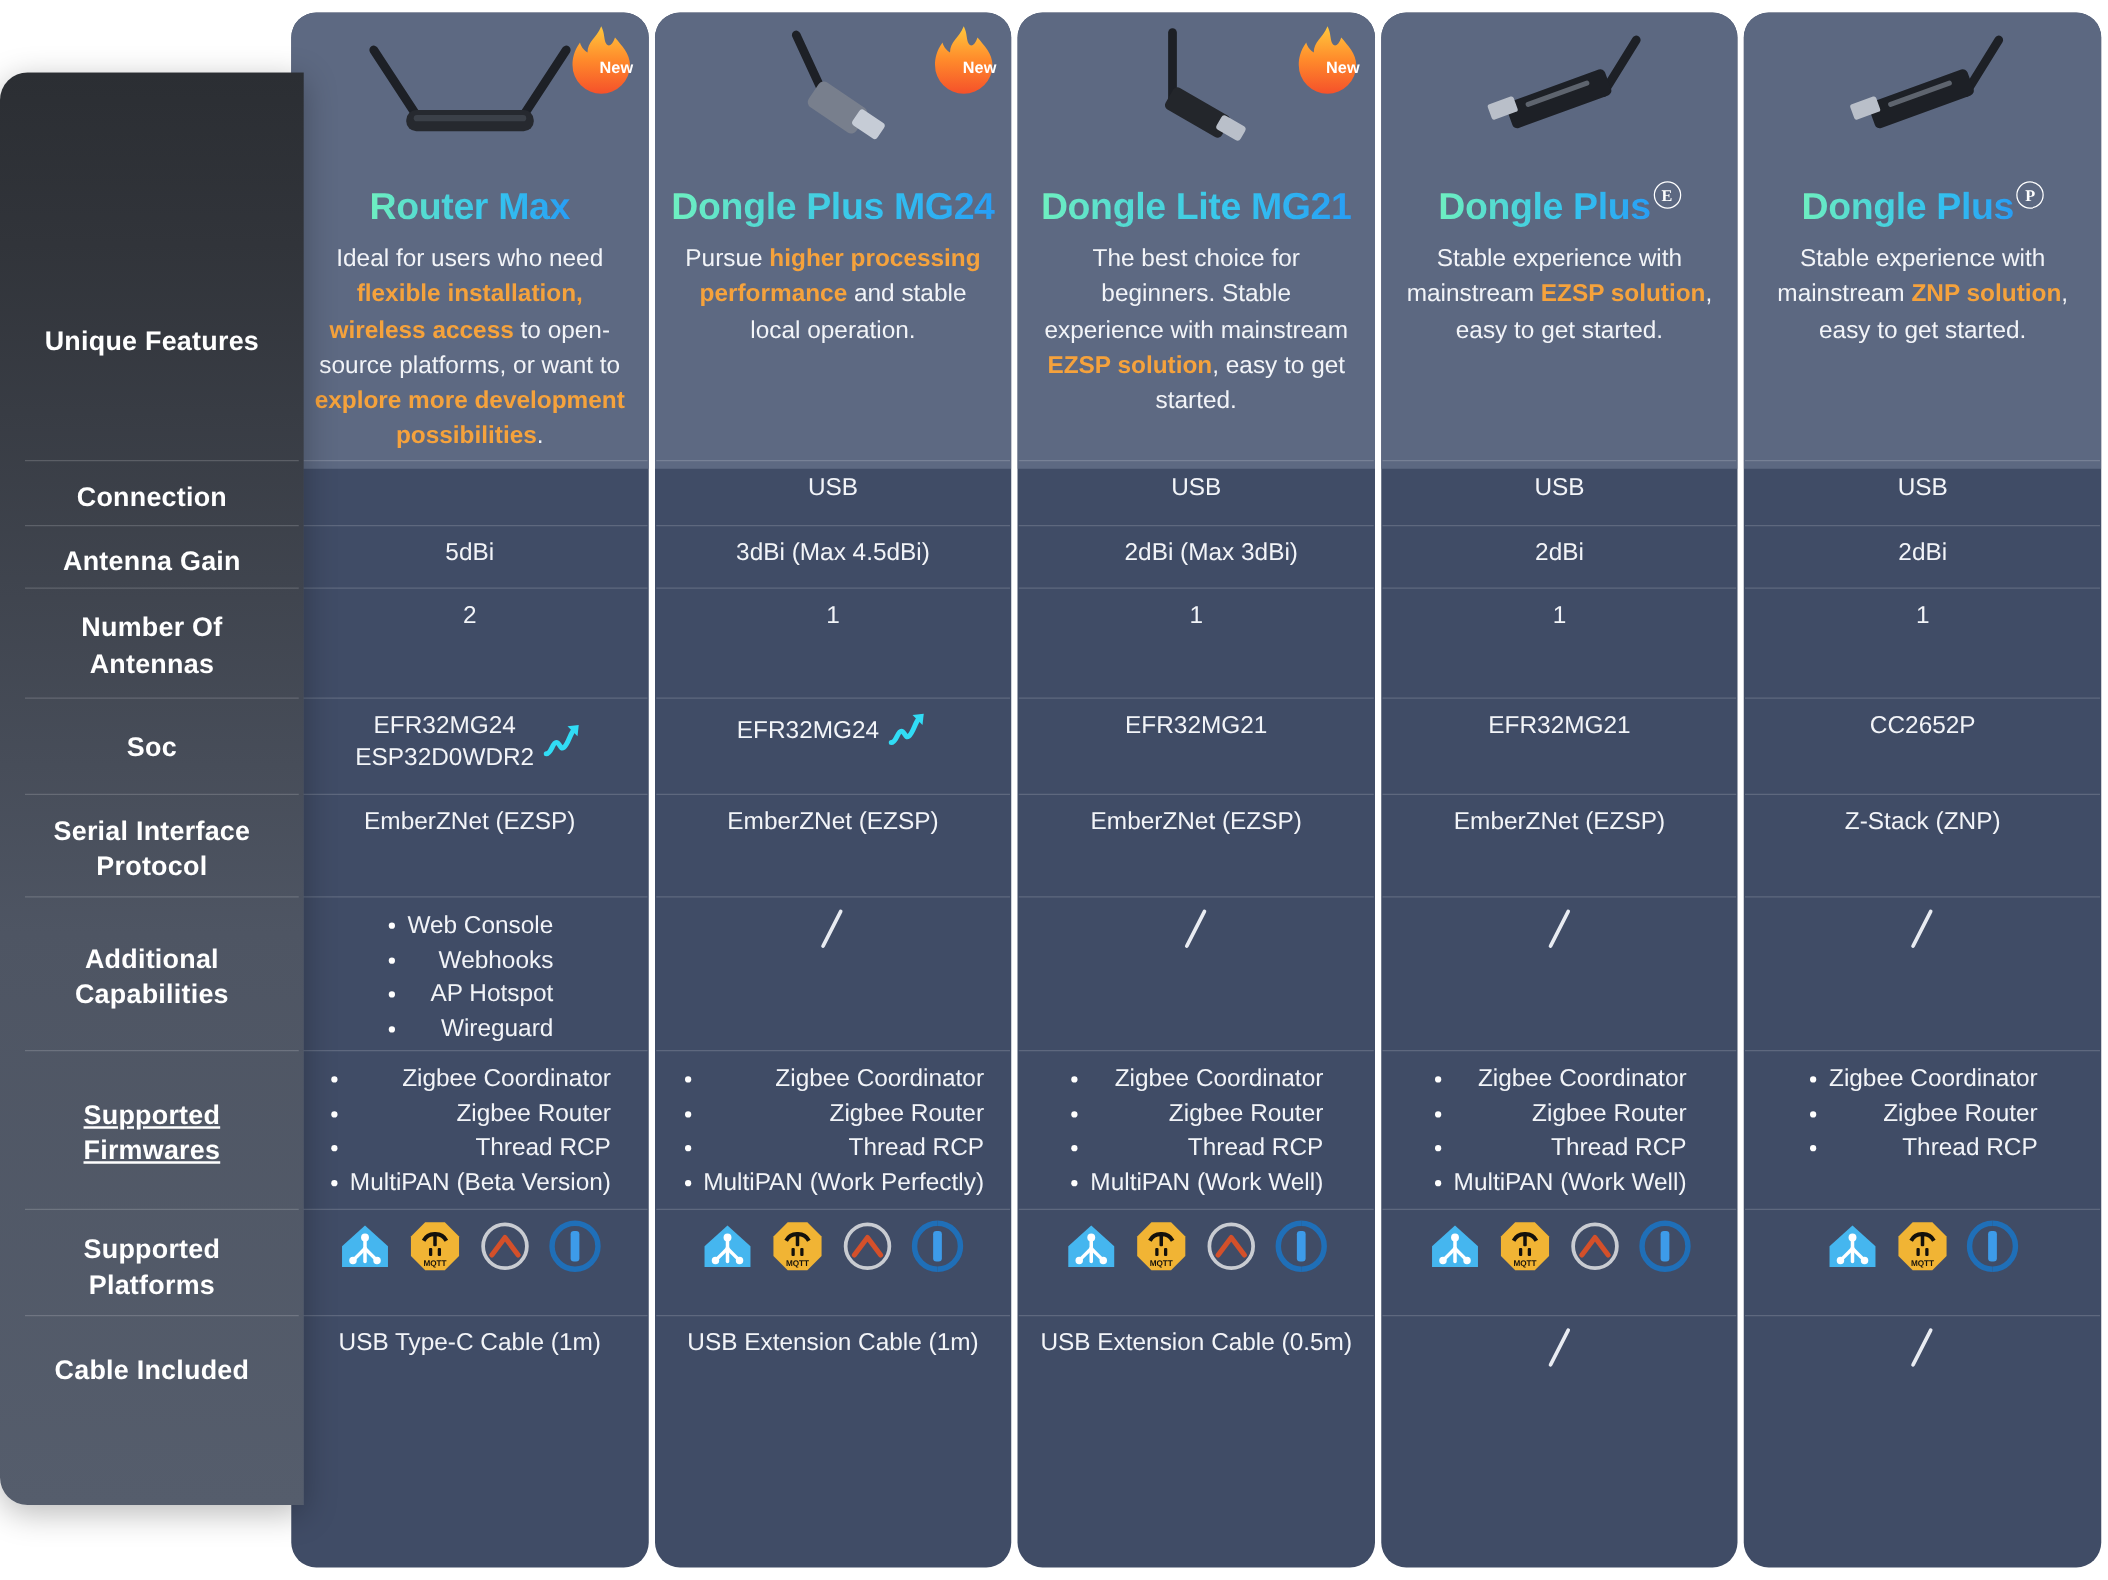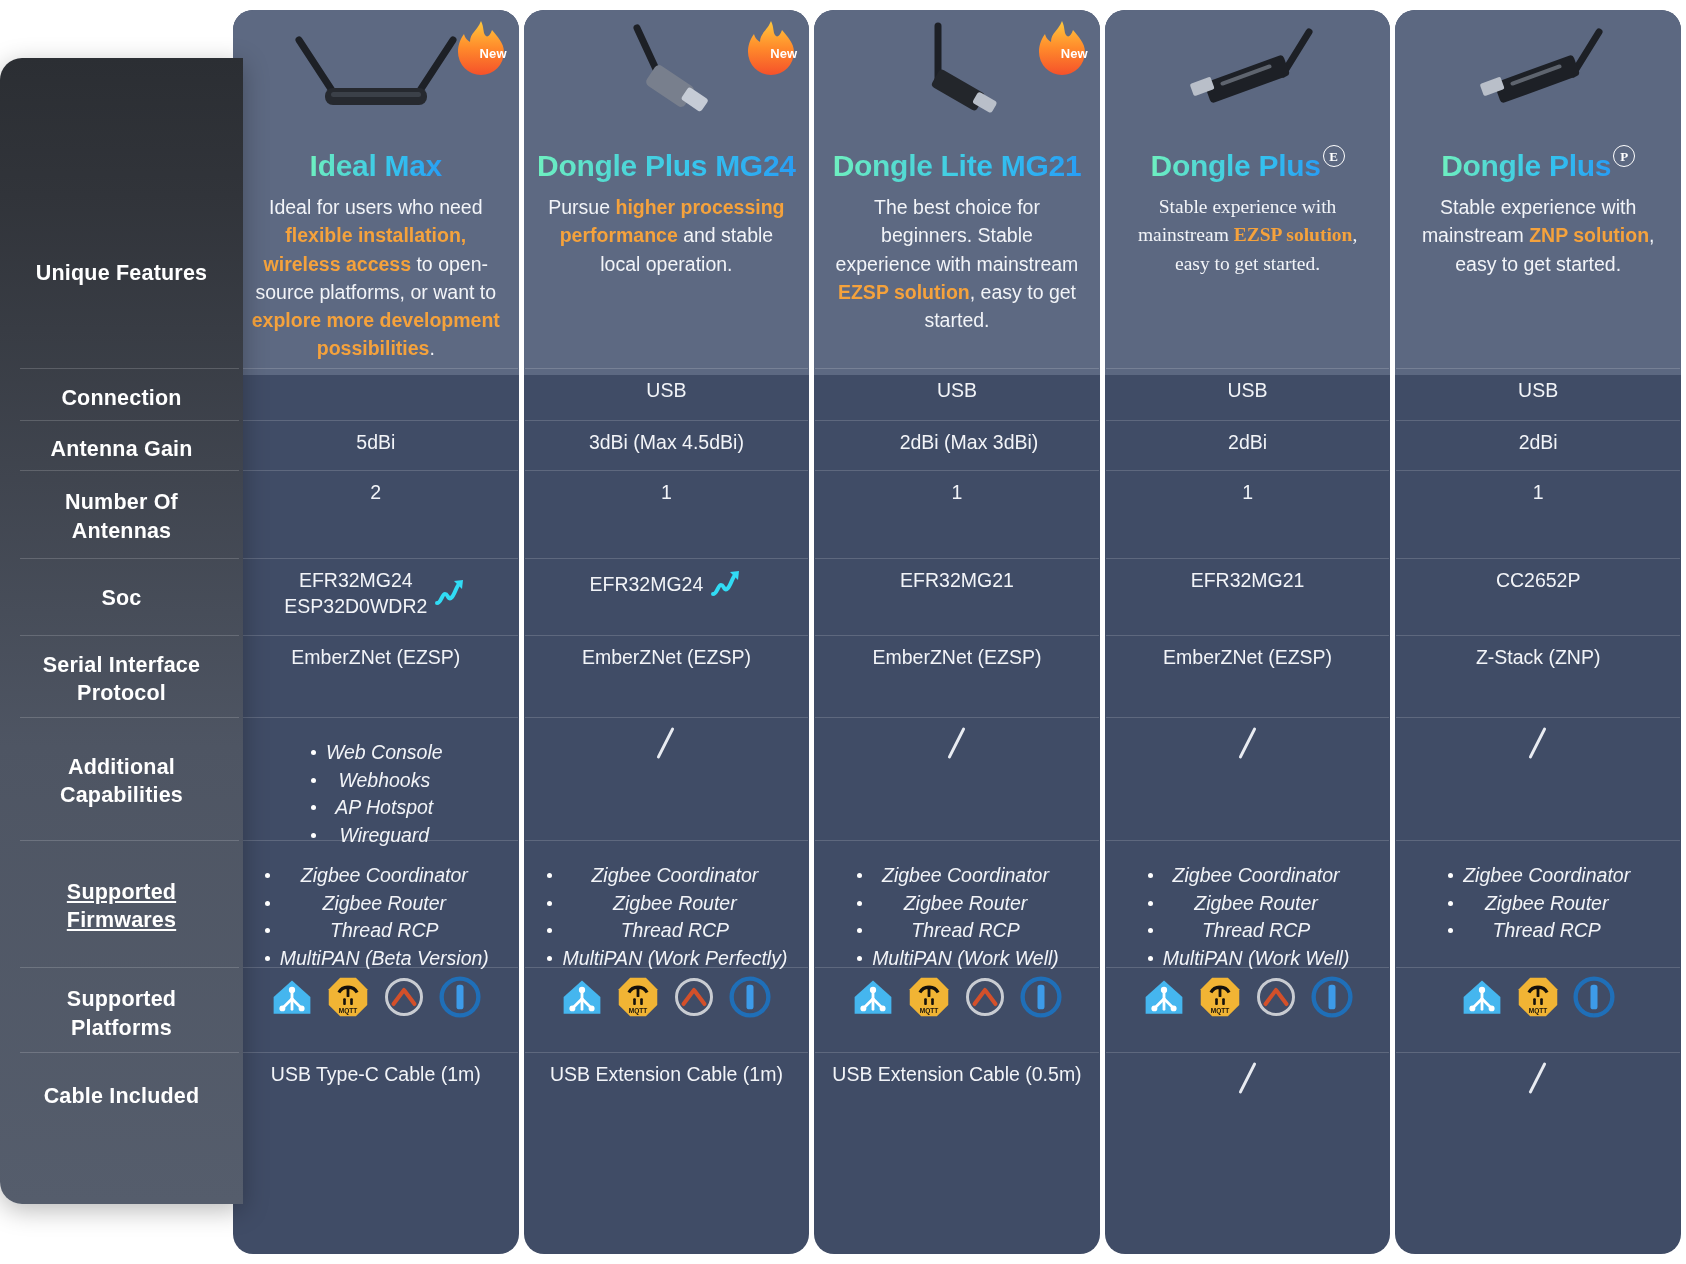--- a/index.html
+++ b/index.html
@@ -195,24 +195,23 @@
   .hl { color: #f5a23c; font-weight: bold; }
 
   .divider {
     height: 1px;
     background: rgba(255,255,255,.16);
     margin: 0 1px;
   }
 
   ul.bullets {
     list-style: none;
-    text-align: center;
-    margin: 12px auto;
+    text-align: right;
+    margin: 0 auto;
     padding: 0;
-    font-style: italic;
   }
   ul.bullets li {
     position: relative;
     padding-left: 17px;
     color: #f2f4f8;
     font-size: 19.5px;
     line-height: 1.36;
     margin: 1px 0;
     white-space: nowrap;
   }
@@ -315,21 +314,21 @@
         <stop offset="0" stop-color="#ffc83d"></stop>
                     <stop offset=".5" stop-color="#ff8a2b"></stop>
         <stop offset="1" stop-color="#f5512a"></stop>
                   </linearGradient>
                 </defs>
       <path d="M26 1 C22 11 15 13 15 22 C10 19 9 14 9 14 C4 21 3 27 3 32 a23 23 0 0 0 46 0 c0-9-7-16-12-22 c-2 6-5 8-7 5 C28 12 29 7 26 1Z" fill="url(#fg)"></path>
     </svg>
     <div class="lbl">New</div>
   </div>
       <div class="title-wrap">
-        <span class="title">Ideal Max</span>
+        <span class="title">Router Max</span>
       </div>
     </div>
           <div style="position:absolute;left:0;right:0;top:173px;height:180px;">
             <div class="cell feat">
               <div><span class="">Ideal for users who need </span><span class="hl">flexible installation, wireless access</span><span class=""> to open-source platforms, or want to </span><span class="hl">explore more development possibilities</span><span class="">.</span></div>
             </div>
           </div>
           <div class="divider" style="position:absolute;left:0;right:0;top:358px;"></div>
           <div style="position:absolute;left:0;right:0;top:415px;height:48px;">
             <div class="cell ">5dBi</div>
@@ -687,21 +686,21 @@
     <rect x="86" y="55" width="54" height="4" rx="2" fill="#5e646e" transform="rotate(-20 113 57)"></rect>
     <rect x="58" y="62" width="22" height="13" rx="2" fill="#b9bfc9" transform="rotate(-20 69 68)"></rect>
   </svg>
       </div>
 
       <div class="title-wrap">
         <span class="title">Dongle Plus</span>
               <span class="sup">E</span>
       </div>
     </div>
-          <div style="position:absolute;left:0;right:0;top:173px;height:180px;font-family:Liberation Serif, serif;">
+          <div style="position:absolute;left:0;right:0;top:173px;height:180px;">
             <div class="cell feat">
               <div><span class="">Stable experience with mainstream </span><span class="hl">EZSP solution</span><span class="">, easy to get started.</span></div>
             </div>
           </div>
           <div style="position:absolute;left:0;right:0;top:363px;height:50px;">
             <div class="cell ">USB</div>
           </div>
           <div class="divider" style="position:absolute;left:0;right:0;top:358px;"></div>
           <div style="position:absolute;left:0;right:0;top:415px;height:48px;">
             <div class="cell ">2dBi</div>

